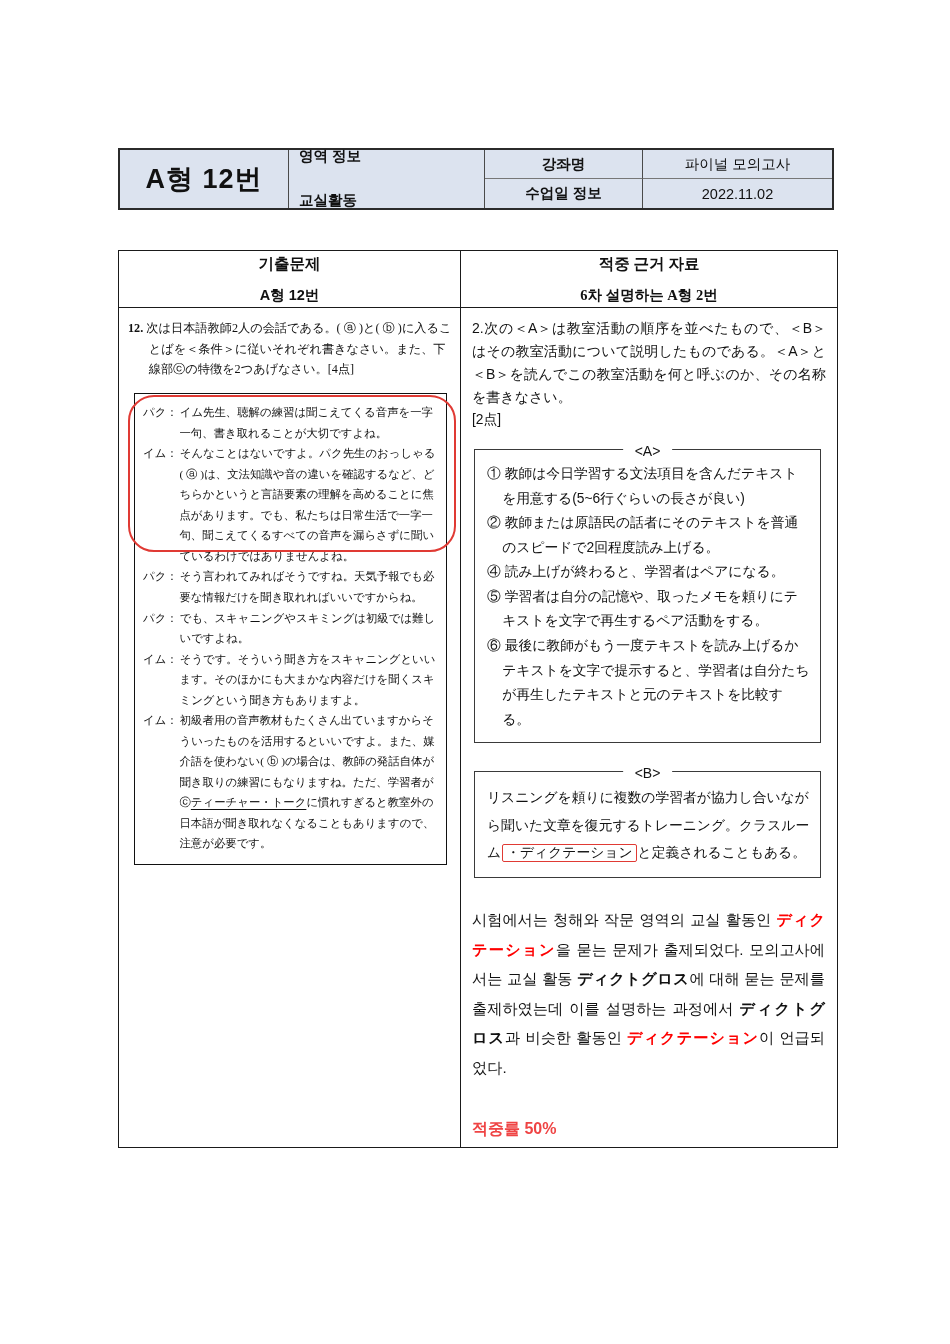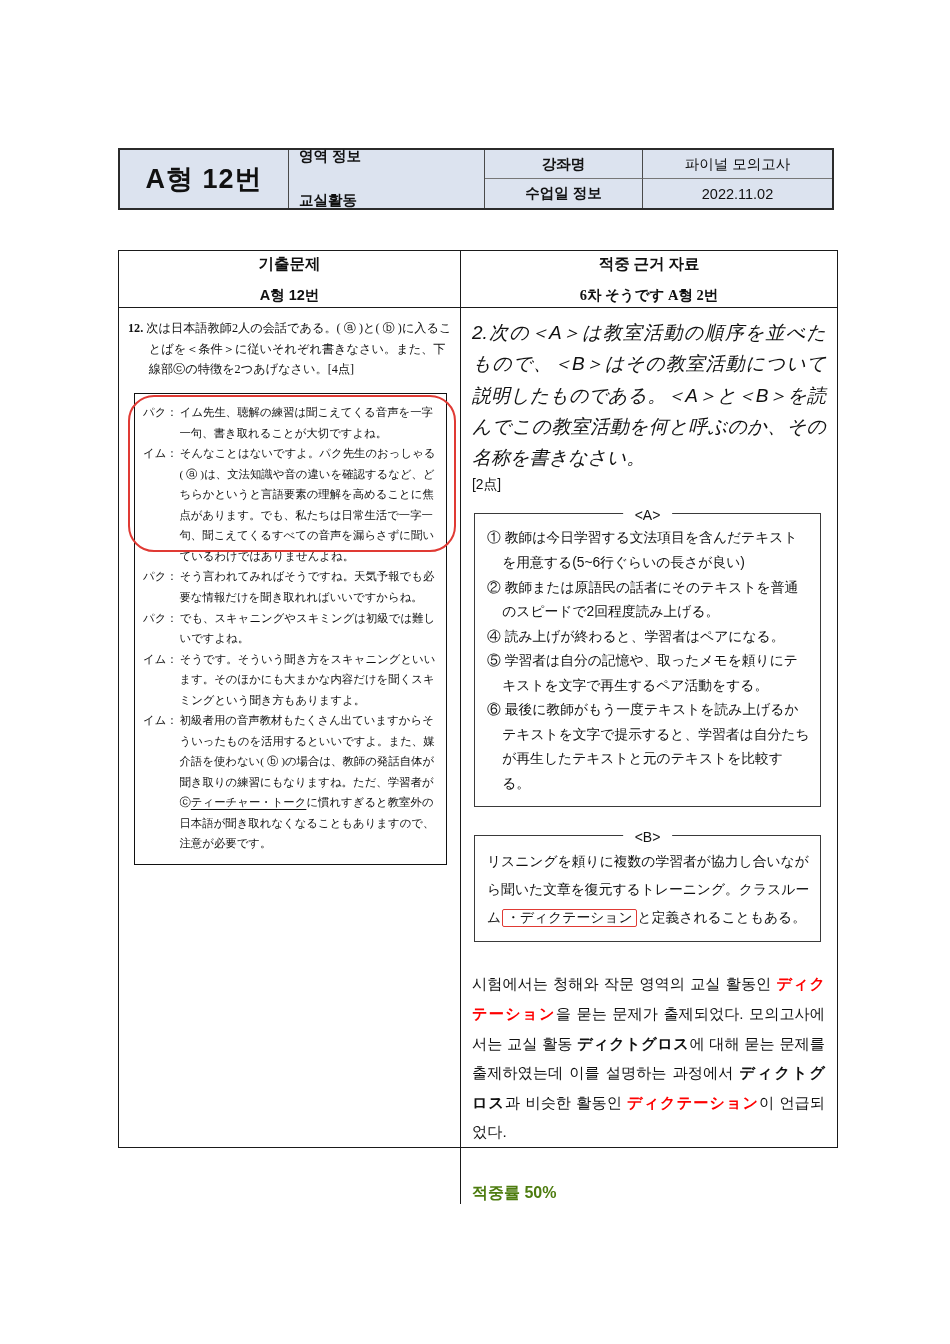--- a/index.html
+++ b/index.html
@@ -58,41 +58,41 @@
     position:relative;font-size:11.4px;line-height:1.8;
   }
   .dlg-line{padding-left:3.2em;text-indent:-3.2em;}
   .dlg-speaker{margin-right:2px;}
   .red-oval{
     position:absolute;left:-7px;right:-10px;top:1px;height:153px;
     border:2px solid #e03a34;border-radius:26px;pointer-events:none;background:transparent;
   }
 
   
-  .q-right{font-size:19px;line-height:1.65;text-align:justify;font-style:italic;}
+  .q-right{font-size:14px;line-height:1.65;text-align:justify;}
   .q-points{font-size:13.8px;line-height:1.65;}
   .jp-box{
     margin:17px 5px 0 2px;border:1.5px solid #3a3a3a;position:relative;
     padding:12px 10px 10px 12px;font-size:13.8px;line-height:1.78;
   }
   .box-label{
     position:absolute;top:-11px;left:50%;transform:translateX(-50%);
     background:#ffffff;padding:0 12px;font-size:14px;white-space:nowrap;
   }
   .boxa-item{padding-left:1.1em;text-indent:-1.1em;}
   .boxb-text{line-height:2.0;}
   .run-normal{}
   .run-bold{font-weight:bold;}
   .run-red-bold{font-weight:bold;color:#fe0000;}
   .run-underline{text-decoration:underline;text-underline-offset:3px;}
   .run-red-circle{
     border:1.6px solid #e03a34;border-radius:2px;padding:0 3px 1px 3px;margin:0 1px;
   }
   .commentary{margin:27px 1px 0 0;font-size:15.2px;line-height:1.95;text-align:justify;}
-  .hit-rate{margin-top:36px;font-size:16px;font-weight:bold;color:#4d7c0f;}
+  .hit-rate{margin-top:36px;font-size:16px;font-weight:bold;color:#ef4444;}
 </style>
 </head>
 <body>
 
 <div class="page">
 
   <div class="hdr-table">
     <div class="hdr-cell hdr-title">A형 12번</div>
     <div class="hdr-cell hdr-area">
       <span>영역 정보</span>
@@ -105,21 +105,21 @@
   </div>
 
   <div class="main-table">
 
     <div class="mt-hcell mt-h-left">
       <span class="l1">기출문제</span>
       <span class="l2">A형 12번</span>
     </div>
     <div class="mt-hcell mt-h-right">
       <span class="l1">적중 근거 자료</span>
-      <span class="l2">6차 そうです A형 2번</span>
+      <span class="l2">6차 설명하는 A형 2번</span>
     </div>
 
     <div class="mt-b-left">
       <div class="q-left"><span class="run-bold">12.</span><span class="run-normal"> 次は日本語教師2人の会話である。( ⓐ )と( ⓑ )に入ることばを＜条件＞に従いそれぞれ書きなさい。また、下線部ⓒの特徴を2つあげなさい。[4点]</span></div>
 
       <div class="dlg-box">
         <div class="red-oval"></div>
         <div class="dlg-line">
           <span class="dlg-speaker">パク：</span><span><span class="run-normal">イム先生、聴解の練習は聞こえてくる音声を一字一句、書き取れることが大切ですよね。</span></span>
         </div>

